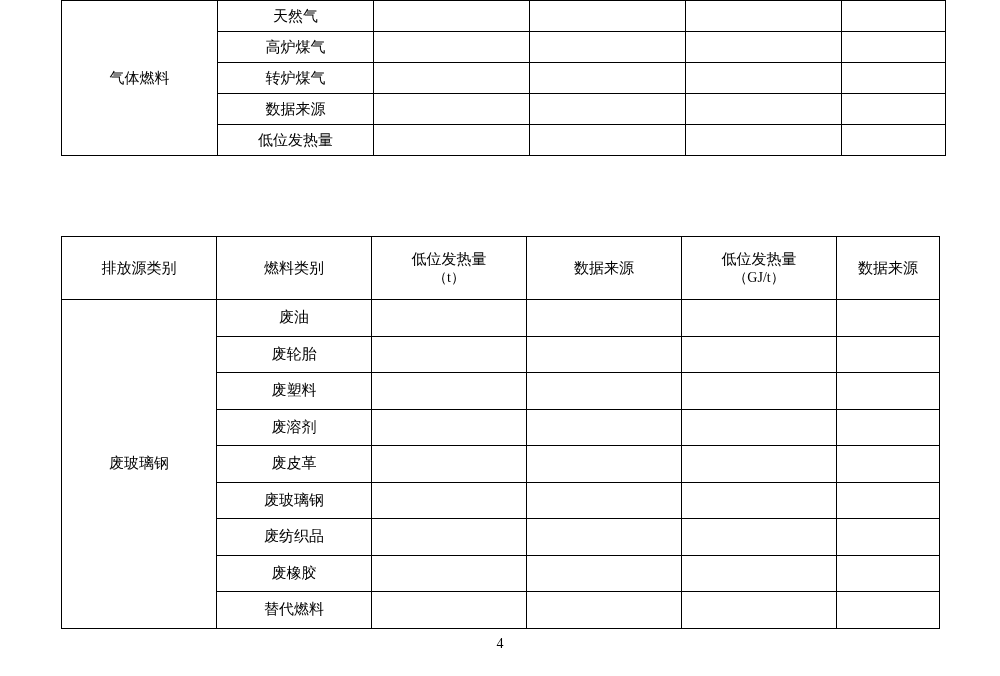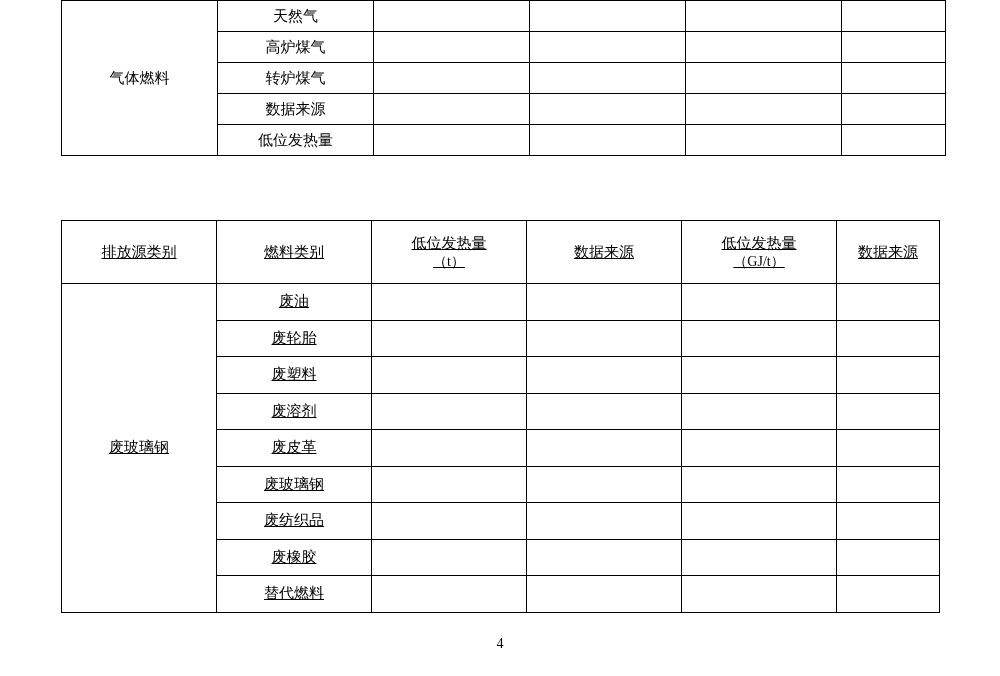--- a/index.html
+++ b/index.html
@@ -54,23 +54,22 @@
     width: 155px;
   }
   #table-gas td.blank1 { width: 155px; }
   #table-gas td.blank2 { width: 155px; }
   #table-gas td.blank3 { width: 155px; }
   #table-gas td.blank4 { width: 103px; }
 
   
   #table-alt {
     left: 61px;
-    top: 220px;
+    top: 236px;
     width: 878px;
-    text-decoration: underline;
   }
   #table-alt td.hdr {
     height: 62px;
     font-size: 15px;
   }
   #table-alt td {
     height: 35.5px;
   }
   #table-alt col.c1 { width: 155px; }
   #table-alt col.c2 { width: 155px; }

